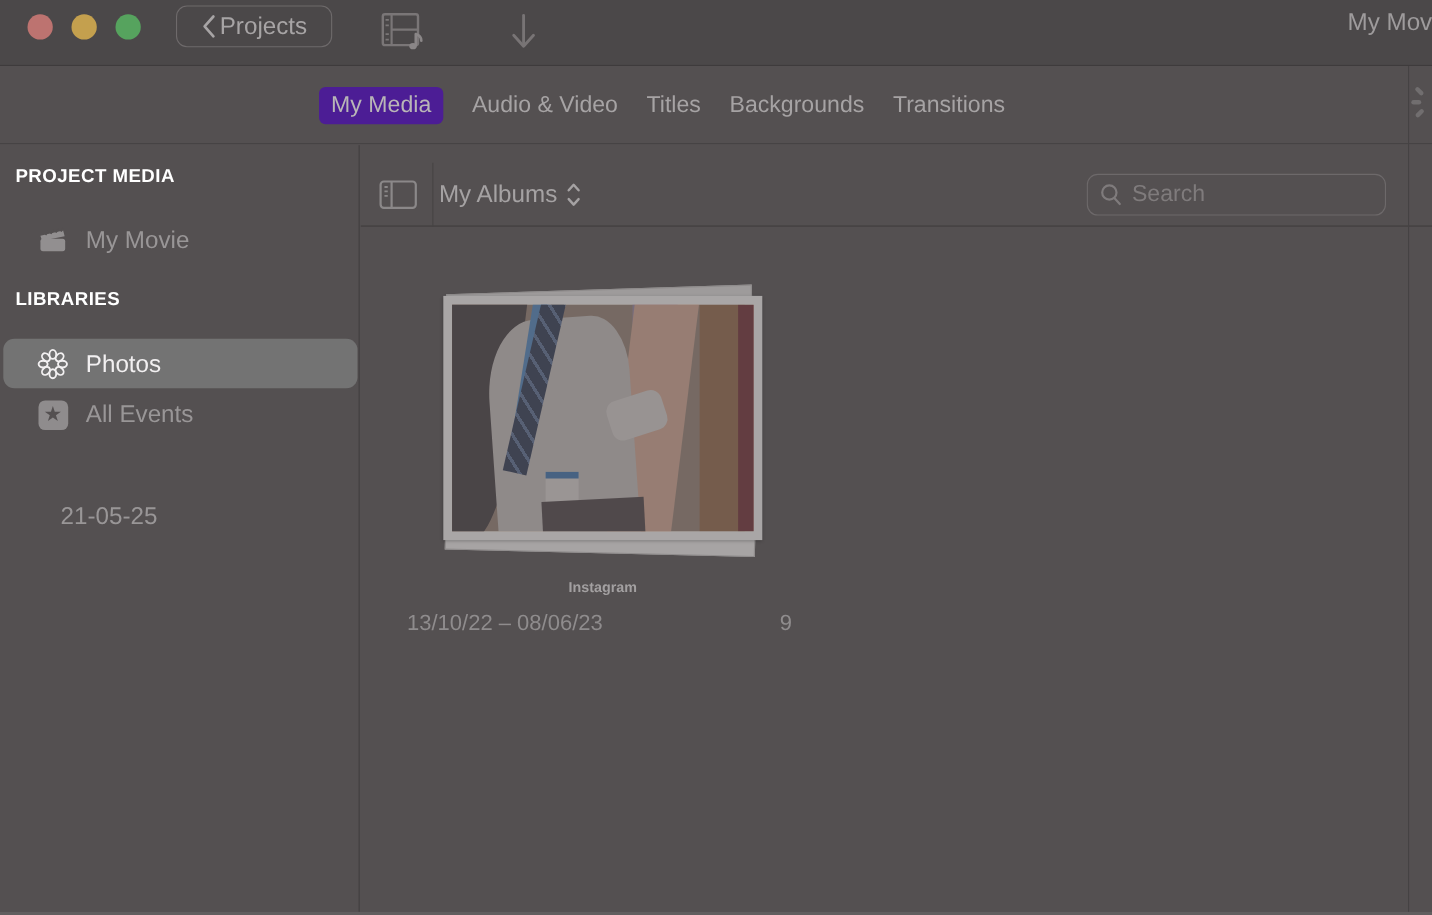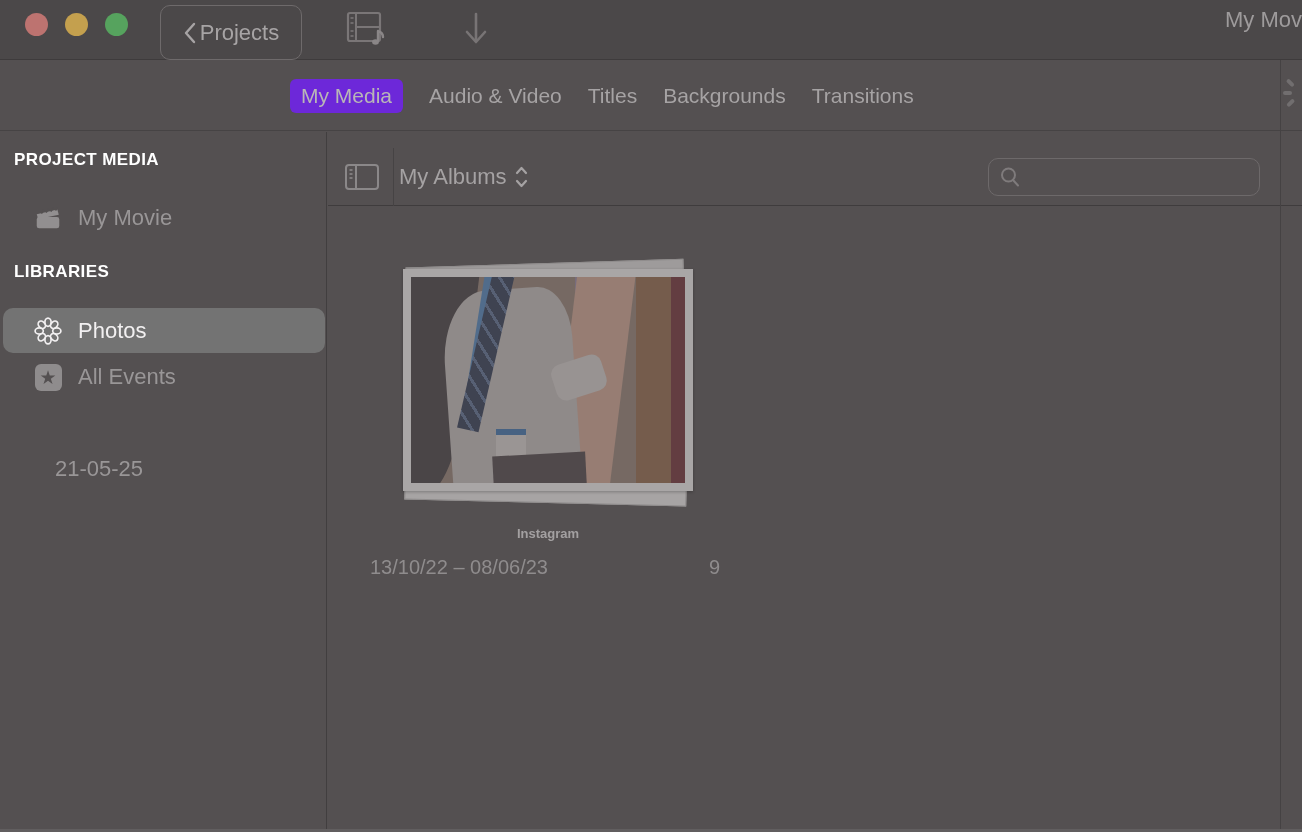--- a/index.html
+++ b/index.html
@@ -15,21 +15,21 @@
   .titlebar {
     position:absolute; left:0; top:0; width:1302px; height:60px;
     background:#4b4849; border-bottom:1px solid #3e3b3c;
   }
   .traffic { position:absolute; top:13px; width:23px; height:23px; border-radius:50%; }
   .t-red    { left:25px;  background:#bd7370; }
   .t-yellow { left:65px;  background:#c4a04e; }
   .t-green  { left:105px; background:#56a35e; }
 
   .projects-btn {
-    position:absolute; left:160px; top:5px; width:142px; height:55px;
+    position:absolute; left:160px; top:5px; width:142px; height:38px;
     border:1.5px solid #6e6a6b; border-radius:10px;
     display:flex; align-items:center; justify-content:center; gap:4px;
     color:#a7a4a5; font-size:22px;
   }
   .icon-btn { position:absolute; display:flex; align-items:center; justify-content:center; }
   .film-music { left:340px; top:9px; width:52px; height:40px; }
   .dl-arrow   { left:455px; top:8px; width:42px; height:42px; }
 
   .win-title {
     position:absolute; left:1225px; top:7px; width:77px; height:30px;
@@ -39,21 +39,21 @@
 
   
   .tabbar {
     position:absolute; left:0; top:61px; width:1302px; height:70px;
     display:flex; align-items:center; padding-left:290px; gap:26px;
     font-size:21px; color:#a6a3a4;
     border-bottom:1px solid #464344;
   }
   .tab { white-space:nowrap; }
   .tab.selected {
-    background:#6d28d9; border-radius:6px; padding:5px 11px; color:#b9b6b7;
+    background:#4c1d95; border-radius:6px; padding:5px 11px; color:#b9b6b7;
   }
 
   
   .sidebar {
     position:absolute; left:0; top:132px; width:327px; height:697px;
     border-right:1px solid #413e3f;
   }
   .side-header {
     position:absolute; left:14px; height:22px;
     font-size:17px; font-weight:700; color:#ffffff; letter-spacing:.4px;
@@ -265,20 +265,21 @@
       <polyline points="3,8 7.5,3 12,8" fill="none" stroke="#a5a2a3" stroke-width="2.2" stroke-linecap="round" stroke-linejoin="round"></polyline>
       <polyline points="3,16 7.5,21 12,16" fill="none" stroke="#a5a2a3" stroke-width="2.2" stroke-linecap="round" stroke-linejoin="round"></polyline>
     </svg>
   </div>
 
   <div class="search-field">
     <svg width="22" height="22" viewBox="0 0 22 22">
       <circle cx="9.5" cy="9" r="6.5" fill="none" stroke="#7f7b7c" stroke-width="2"></circle>
       <line x1="14" y1="14" x2="19" y2="19.5" stroke="#7f7b7c" stroke-width="2" stroke-linecap="round"></line>
     </svg>
+    <input type="text" value="" placeholder="Search" style="">
   </div>
 </div>
 
 <div class="photo-stack">
   <div class="sheet s1"></div>
   <div class="sheet s2"></div>
   <div class="photo-main">
     <div class="photo-img">
       <div class="ph-hair"></div>
       <div class="ph-floral"></div>

